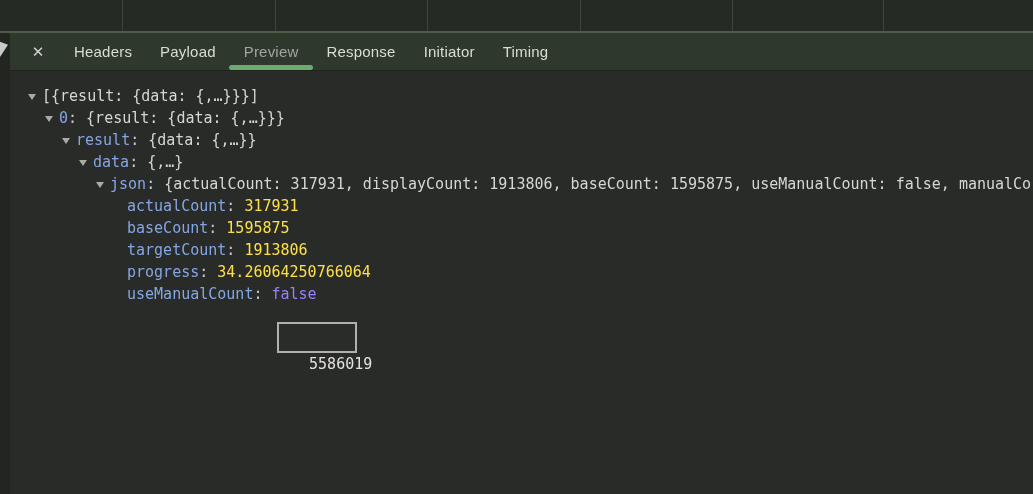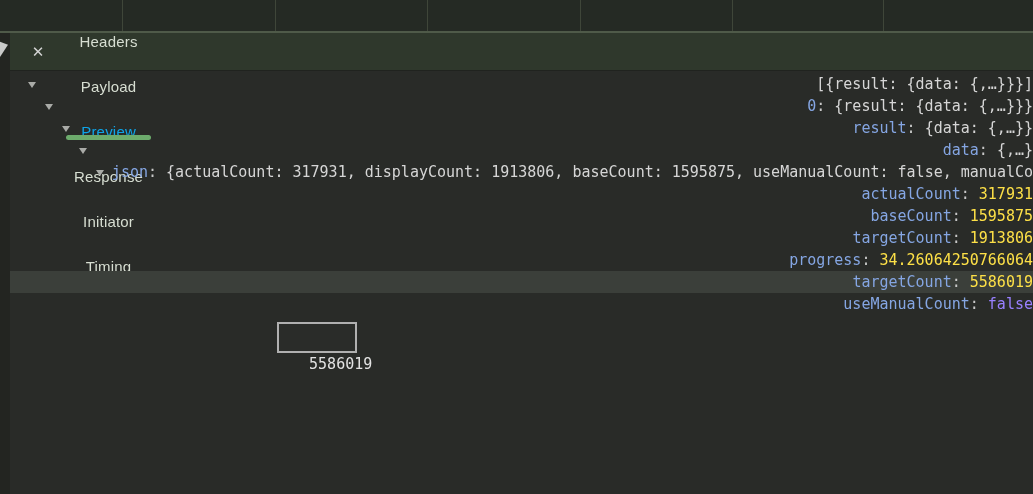--- a/index.html
+++ b/index.html
@@ -30,29 +30,29 @@
     display:flex;align-items:center;gap:28px;padding-left:20px;box-sizing:border-box;
   }
   .close-x{
     width:16px;height:100%;display:flex;align-items:center;justify-content:center;
     color:#d4d4d4;font-size:15px;cursor:pointer;flex:0 0 auto;
   }
   .tab{
     position:relative;height:100%;display:flex;align-items:center;
     color:#d7ded2;font-size:15px;letter-spacing:.2px;cursor:pointer;white-space:nowrap;
   }
-  .tab.selected{color:#0ea5e9;}
+  .tab.selected{color:#a3a3a3;}
   .tab.selected::after{
     content:"";position:absolute;left:-15px;right:-15px;bottom:0;height:5px;
     border-radius:3px;background:#6cab6c;
   }
   
   .content{
-    position:absolute;left:10px;top:60px;width:1023px;height:422px;
-    padding-top:13px;box-sizing:border-box;overflow:hidden;text-align:right;
+    position:absolute;left:10px;top:72px;width:1023px;height:422px;
+    padding-top:13px;box-sizing:border-box;overflow:hidden;
   }
   .trow{
     position:relative;height:22px;line-height:22px;white-space:pre;
     font-family:"DejaVu Sans Mono",monospace;font-size:15px;color:#d6d6d6;
   }
   .trow.hl{background:#3b3f3a;}
   .tri{
     position:absolute;top:9px;width:0;height:0;
     border-left:4.5px solid transparent;border-right:4.5px solid transparent;
     border-top:6px solid #a9aba7;
@@ -83,39 +83,38 @@
       <div class="col-divider" style="left: 883px;"></div>
     </div>
 </div>
 
 <div class="left-sliver">
   <div class="row-marker"></div>
 </div>
 
 <div class="tabbar">
   <span class="close-x">✕</span>
-  <span id="tabs" style="display:flex;gap:28px;height:100%;align-items:center;flex-direction:column;">
+  <span id="tabs" style="display:flex;gap:28px;height:100%;align-items:center;">
       <span class="tab">Headers</span>
       <span class="tab">Payload</span>
       <span class="tab selected">Preview</span>
       <span class="tab">Response</span>
       <span class="tab">Initiator</span>
       <span class="tab">Timing</span>
     </span>
 </div>
 
 <div class="content" id="tree">
     <div class="trow" style="padding-left: 32px;"><span class="tri" style="left: 18px;"></span><span class="prev">[{result: {data: {,…}}}]</span></div>
     <div class="trow" style="padding-left: 49px;"><span class="tri" style="left: 35px;"></span><span class="k">0</span><span class="sep">: </span><span class="prev">{result: {data: {,…}}}</span></div>
     <div class="trow" style="padding-left: 66px;"><span class="tri" style="left: 52px;"></span><span class="k">result</span><span class="sep">: </span><span class="prev">{data: {,…}}</span></div>
     <div class="trow" style="padding-left: 83px;"><span class="tri" style="left: 69px;"></span><span class="k">data</span><span class="sep">: </span><span class="prev">{,…}</span></div>
     <div class="trow" style="padding-left: 100px;"><span class="tri" style="left: 86px;"></span><span class="k">json</span><span class="sep">: </span><span class="prev">{actualCount: 317931, displayCount: 1913806, baseCount: 1595875, useManualCount: false, manualCo</span></div>
     <div class="trow" style="padding-left: 117px;"><span class="k">actualCount</span><span class="sep">: </span><span class="num">317931</span></div>
     <div class="trow" style="padding-left: 117px;"><span class="k">baseCount</span><span class="sep">: </span><span class="num">1595875</span></div>
     <div class="trow" style="padding-left: 117px;"><span class="k">targetCount</span><span class="sep">: </span><span class="num">1913806</span></div>
     <div class="trow" style="padding-left: 117px;"><span class="k">progress</span><span class="sep">: </span><span class="num">34.26064250766064</span></div>
-    <div class="trow hl" style="padding-left: 117px;"><span class="k">targetCount</span><span class="sep">: </span><span class="num">5586019</span></div>
     <div class="trow" style="padding-left: 117px;"><span class="k">useManualCount</span><span class="sep">: </span><span class="bool">false</span></div>
   </div>
 
 <div class="value-tooltip">
   <span>5586019</span>
 </div>
 
 </body></html>

